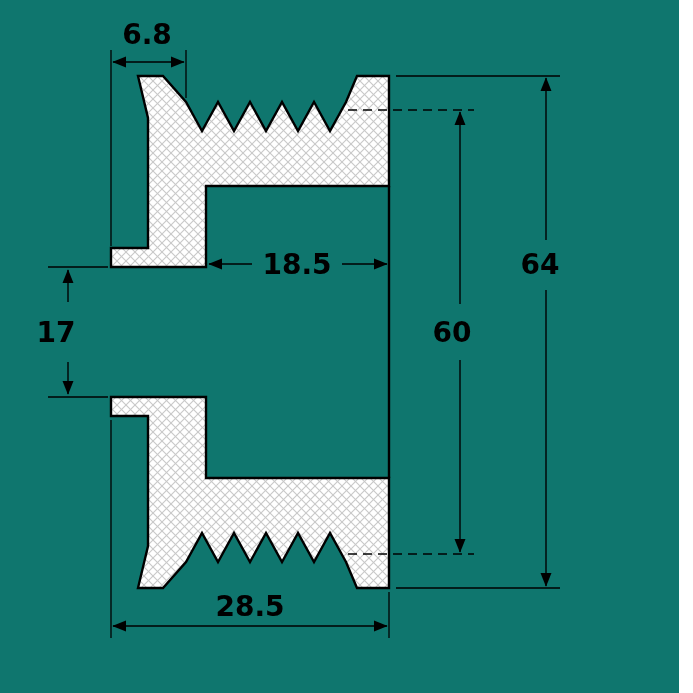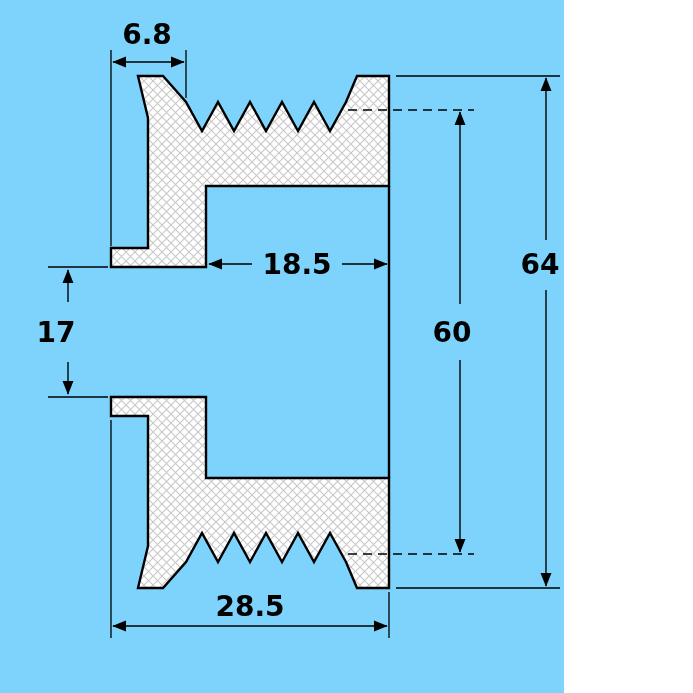--- a/index.html
+++ b/index.html
@@ -1,19 +1,19 @@
 <!DOCTYPE html>
 <html><head>
 <meta charset="utf-8">
 <style>
   html,body{margin:0;padding:0;background:#ffffff;}
   .canvas{
     position:relative;
-    width:564px;height:693px;
-    background:#7dd3fc;
+    width:679px;height:693px;
+    background:#0f766e;
     overflow:hidden;
     font-family:"DejaVu Sans", sans-serif;
   }
   svg{position:absolute;left:0;top:0;}
   .outline{
     fill:url(#hatch);
     stroke:#000000;
     stroke-width:2.4;
     stroke-linejoin:miter;
   }

